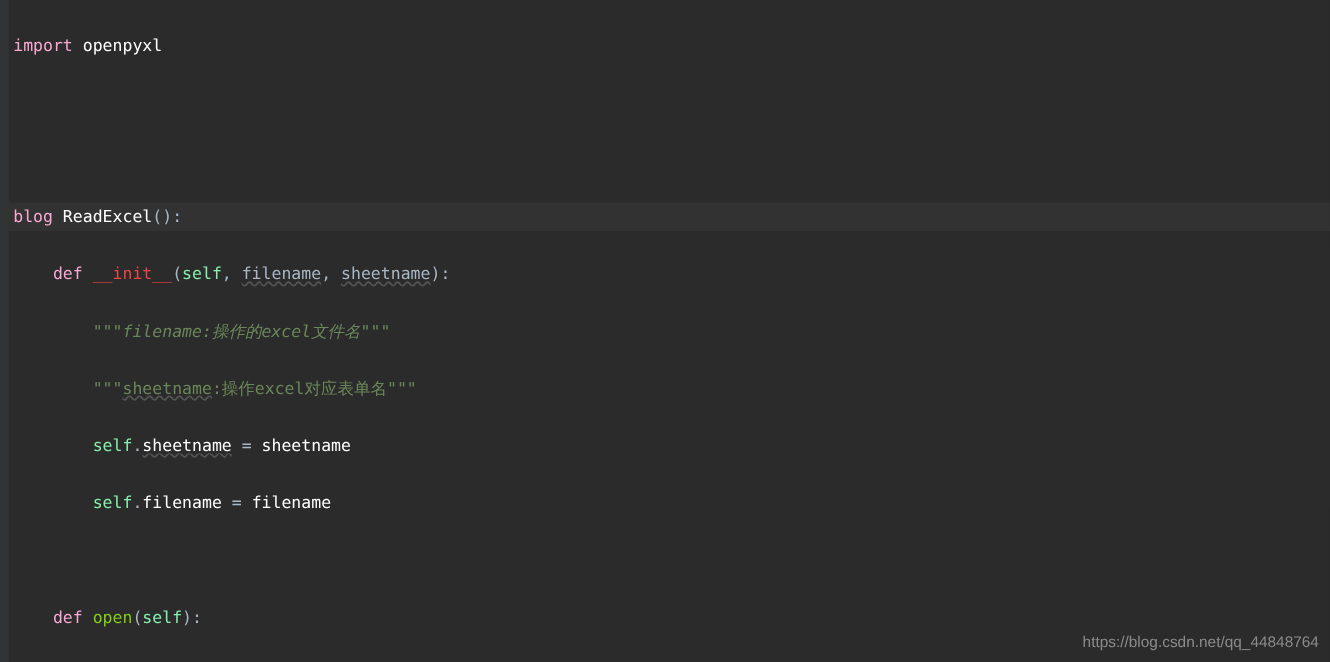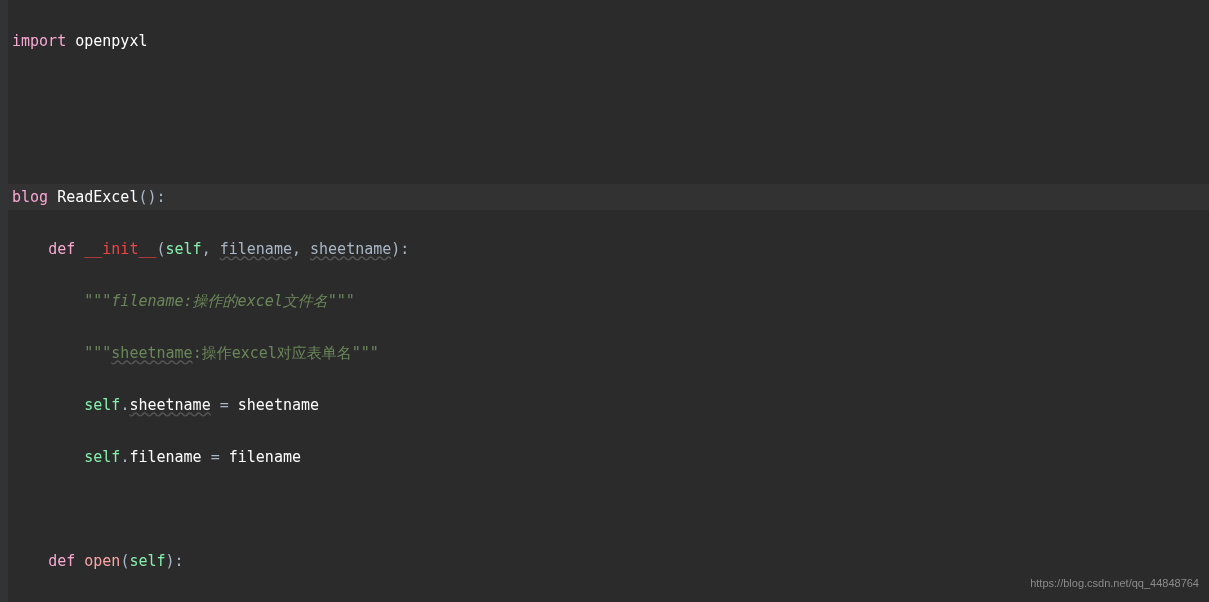--- a/index.html
+++ b/index.html
@@ -23,36 +23,36 @@
     background: #313335;
   }
   .code-area {
     padding-left: 12px;
     padding-top: 2px;
     white-space: pre;
   }
   .line { height: 26px; }
   .line.hl { background: #323232; margin-left: -12px; padding-left: 12px; }
   .kw   { color: #f9a8d4; }
-  .fn   { color: #fca5a5; }
+  .fn   { color: #84cc16; }
   .self { color: #86efac; }
   .param{ color: #a9b7c6; text-decoration: underline; text-decoration-style: wavy; text-decoration-color: #555; }
   .str  { color: #6a8759; font-style: italic; }
   .strn { color: #6a8759; }
   .ident{ color: #ffffff; }
   .uwarn{ text-decoration: underline; text-decoration-style: wavy; text-decoration-color: #555; }
   .op   { color: #a9b7c6; }
   .dund { color: #ef4444; }
   .watermark {
     position: absolute;
     right: 10px;
     bottom: 6px;
     color: #aaa;
     font-family: Arial, sans-serif;
-    font-size: 11px;
+    font-size: 14px;
     opacity: 0.75;
   }
 </style>
 </head>
 <body>
 
 <div class="gutter"></div>
 
 <div class="code-area">
 <div class="line"><span class="kw">import</span> <span class="ident">openpyxl</span></div>

